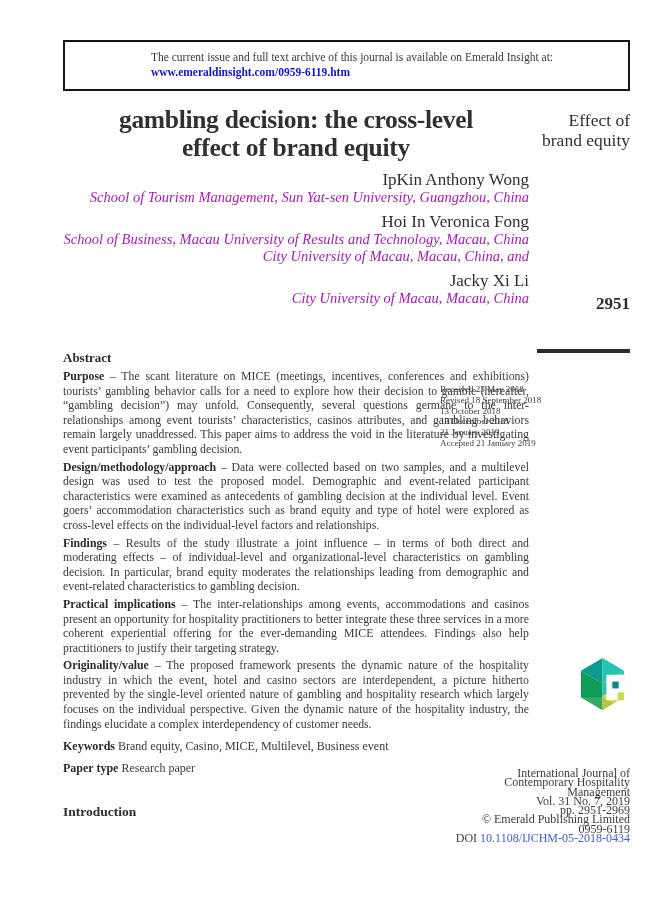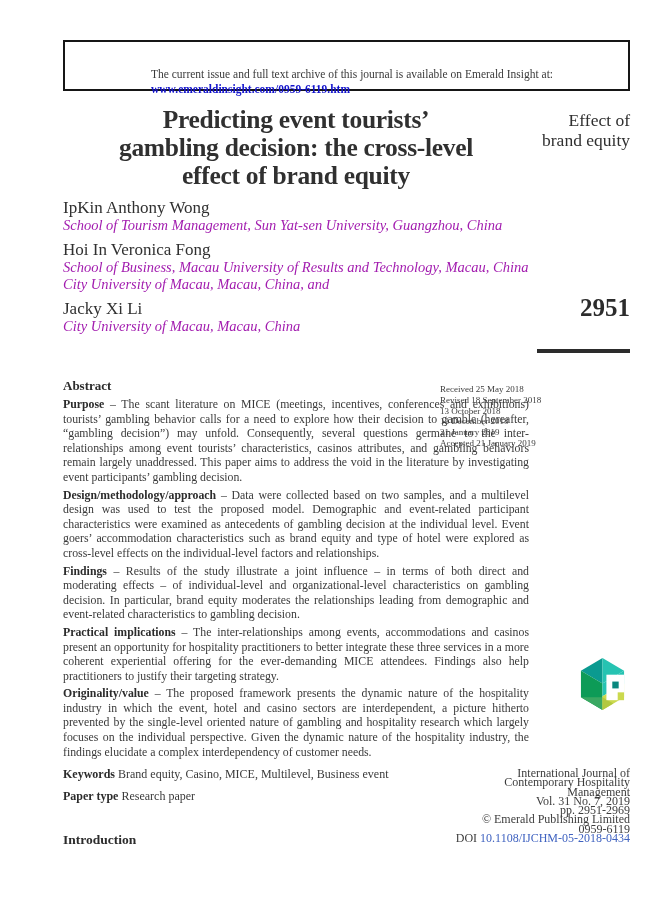--- a/index.html
+++ b/index.html
@@ -7,44 +7,44 @@
     position:relative; width:658px; height:907px; margin:0 auto;
     background:#ffffff; overflow:hidden;
     font-family:"Liberation Serif", serif; color:#282828;
   }
 
   
   .banner {
     position:absolute; left:63px; top:40px; width:563px; height:47px;
     border:2px solid #161616; box-sizing:content-box;
   }
-  .banner-inner { padding:25px 6px 0 86px; font-size:11.5px; line-height:15px; color:#3a3a3a; }
+  .banner-inner { padding:8px 6px 0 86px; font-size:11.5px; line-height:15px; color:#3a3a3a; }
   .banner-url { color:#1414cc; font-weight:bold; text-decoration:none; }
 
   
   .main { position:absolute; left:63px; top:106px; width:466px; }
   .title { text-align:center; font-weight:bold; font-size:25.5px; line-height:28px; letter-spacing:-0.3px; color:#303030; }
-  .authors { text-align:left; margin-top:8px; }
+  .authors { text-align:right; margin-top:8px; }
   .author-name { font-size:17px; line-height:19px; margin-top:6px; color:#303030; }
   .author-aff { font-style:italic; font-size:14.5px; line-height:17px; color:#a21caf; }
 
   .abstract { margin-top:43px; }
   .abs-heading { font-weight:bold; font-size:13px; line-height:16px; color:#2c2c2c; }
   .abs-p { text-align:justify; font-size:11.8px; line-height:14.6px; margin:3px 0 0 0; color:#3a3a3a; }
   .abs-label { font-weight:bold; color:#2c2c2c; }
   .kw-line { margin-top:8px; font-size:12px; line-height:15px; color:#3a3a3a; }
   .kw-line + .kw-line { margin-top:7px; }
 
   .intro-heading { font-weight:bold; font-size:13.5px; line-height:17px; margin-top:27px; color:#2c2c2c; }
 
   
   .side-head { position:absolute; left:537px; top:110px; width:93px; text-align:right;
                font-size:17.5px; line-height:20px; color:#303030; }
   .page-num  { position:absolute; left:537px; top:294px; width:93px; text-align:right;
-               font-weight:bold; font-size:25px; color:#2c2c2c; }
+               font-weight:bold; font-size:17px; color:#2c2c2c; }
   .side-rule { position:absolute; left:537px; top:349px; width:93px; height:4px; background:#2c2c2c; }
   .history   { position:absolute; left:440px; top:384px; width:190px; 
                font-size:9px; line-height:10.8px; color:#3c3c3c; }
 
   
   .logo { position:absolute; left:578px; top:656px; width:49px; height:57px; }
   .pubinfo { position:absolute; left:440px; top:769px; width:190px; text-align:right;
              font-size:12px; line-height:9.3px; color:#3c3c3c; }
   .doi-value { color:#3f62c0; text-decoration:none; }
 </style>
@@ -55,21 +55,20 @@
 
   <div class="banner">
     <div class="banner-inner">
       <span>The current issue and full text archive of this journal is available on Emerald Insight at:</span><br>
       <a href="#" class="banner-url">www.emeraldinsight.com/0959-6119.htm</a>
     </div>
   </div>
 
   <div class="main">
     <div class="title">
-      <div>Predicting event tourists’</div>
       <div>gambling decision: the cross-level</div>
       <div>effect of brand equity</div>
     </div>
 
     <div class="authors">
       <div class="author-name">IpKin Anthony Wong</div>
       <div class="author-aff">School of Tourism Management, Sun Yat-sen University, Guangzhou, China</div>
       <div class="author-name">Hoi In Veronica Fong</div>
       <div class="author-aff">School of Business, Macau University of Results and Technology, Macau, China</div>
       <div class="author-aff">City University of Macau, Macau, China, and</div>

